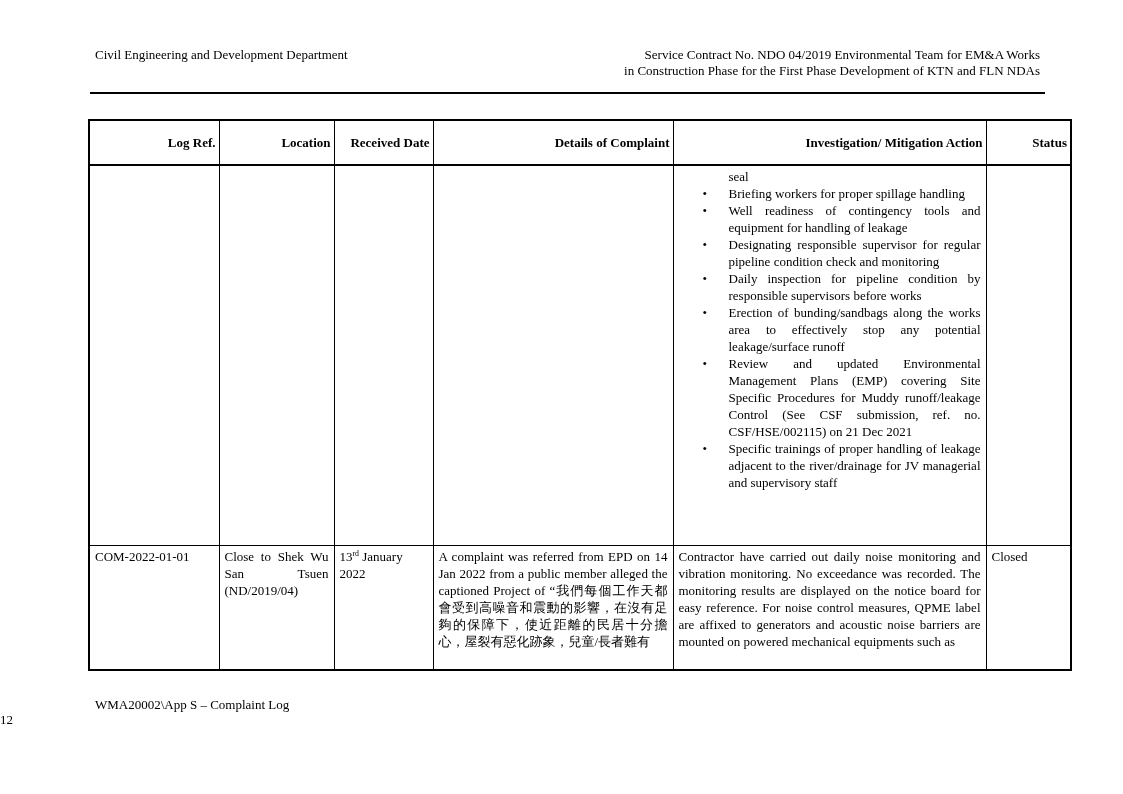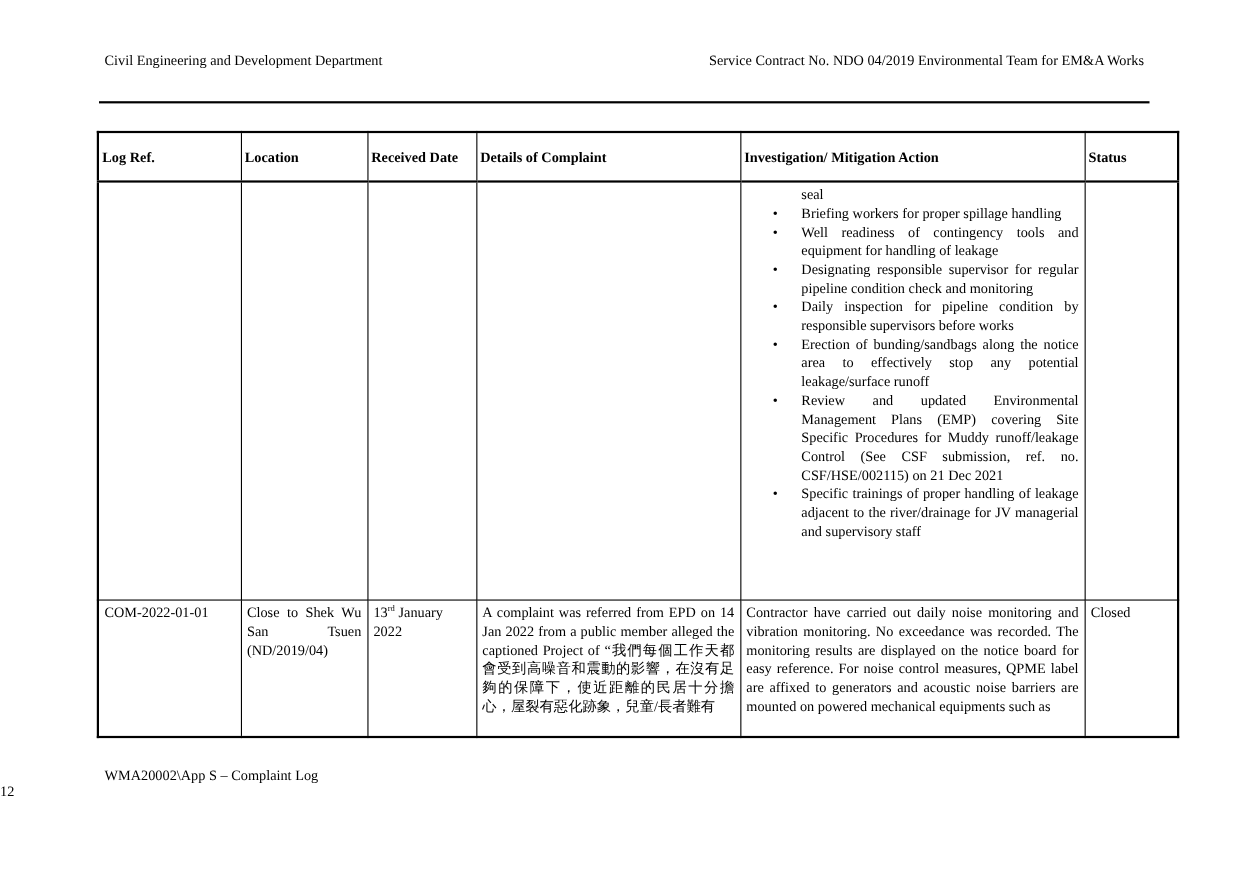--- a/index.html
+++ b/index.html
@@ -53,21 +53,21 @@
   .complaint-table th,
   .complaint-table td {
     border: 1px solid #000;
     padding: 2px 5px;
     vertical-align: top;
     overflow: hidden;
   }
   .complaint-table thead th {
     border-bottom: 2px solid #000;
     font-weight: bold;
-    text-align: left;
+    text-align: right;
     vertical-align: middle;
     height: 39px;
     padding: 2px 3px;
     margin-top: 35px;
   }
   tr.row-cont td { height: 375px; }
   tr.row-main td { height: 119px; }
 
   .c-center  { text-align: left; }
   .c-justify { text-align: justify; }
@@ -109,20 +109,21 @@
 </style>
 </head>
 <body>
 
 <div class="page">
 
   <div class="hdr-left">Civil Engineering and Development Department</div>
 
   <div class="hdr-right">
     <div>Service Contract No. NDO 04/2019 Environmental Team for EM&amp;A Works</div>
+    <div>in Construction Phase for the First Phase Development of KTN and FLN NDAs</div>
   </div>
 
   <div class="hdr-rule"></div>
 
   <table class="complaint-table">
     <colgroup>
       <col style="width:130px">
       <col style="width:115px">
       <col style="width:99px">
       <col style="width:240px">
@@ -159,21 +160,21 @@
           <div class="bullet-item">
             <span class="bullet-glyph">•</span>
             <span>Designating responsible supervisor for regular pipeline condition check and monitoring</span>
           </div>
           <div class="bullet-item">
             <span class="bullet-glyph">•</span>
             <span>Daily inspection for pipeline condition by responsible supervisors before works</span>
           </div>
           <div class="bullet-item">
             <span class="bullet-glyph">•</span>
-            <span>Erection of bunding/sandbags along the notice area to effectively stop any potential leakage/surface runoff</span>
+            <span>Erection of bunding/sandbags along the works area to effectively stop any potential leakage/surface runoff</span>
           </div>
           <div class="bullet-item">
             <span class="bullet-glyph">•</span>
             <span>Review and updated Environmental Management Plans (EMP) covering Site Specific Procedures for Muddy runoff/leakage Control (See CSF submission, ref. no. CSF/HSE/002115) on 21 Dec 2021</span>
           </div>
           <div class="bullet-item">
             <span class="bullet-glyph">•</span>
             <span>Specific trainings of proper handling of leakage adjacent to the river/drainage for JV managerial and supervisory staff</span>
           </div>
         </td>

